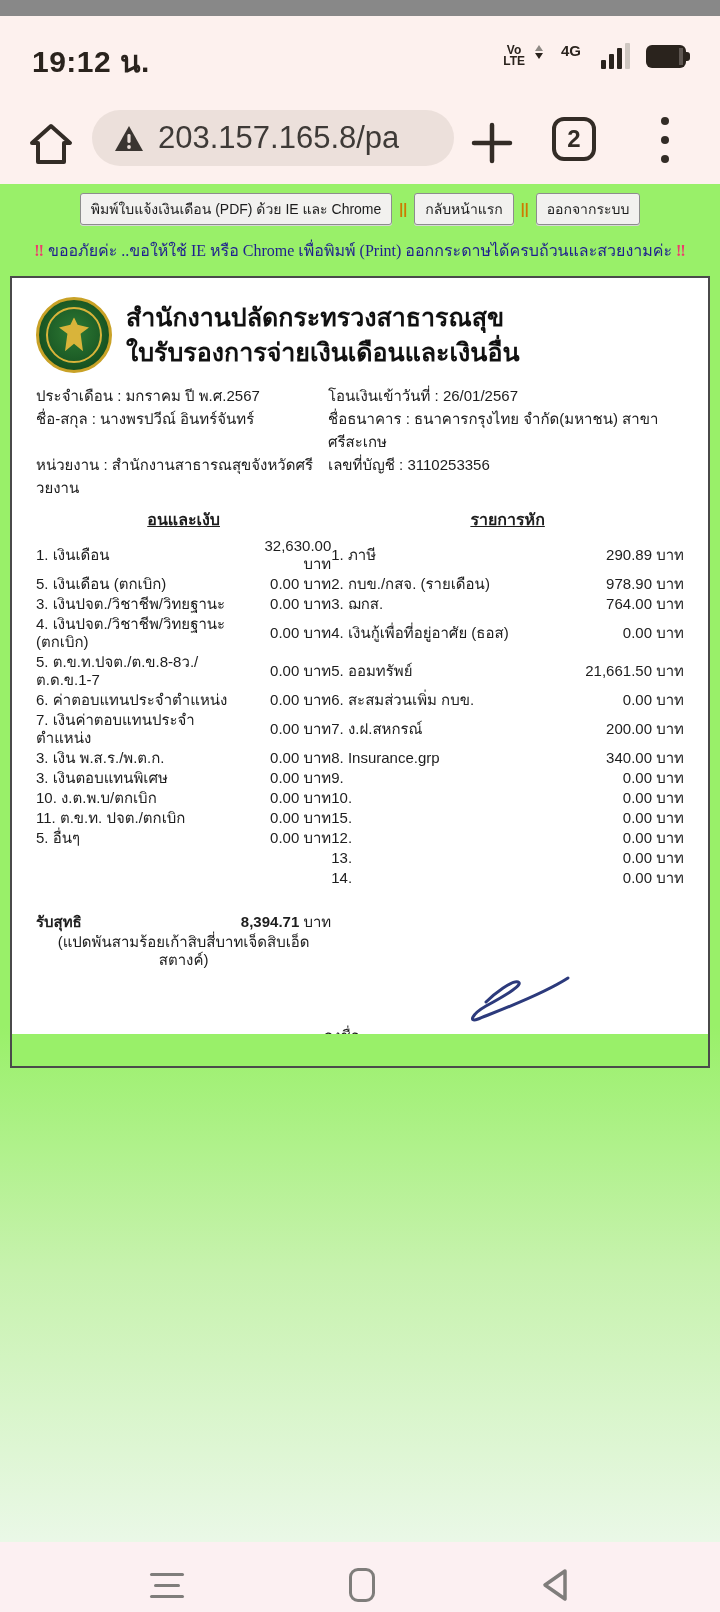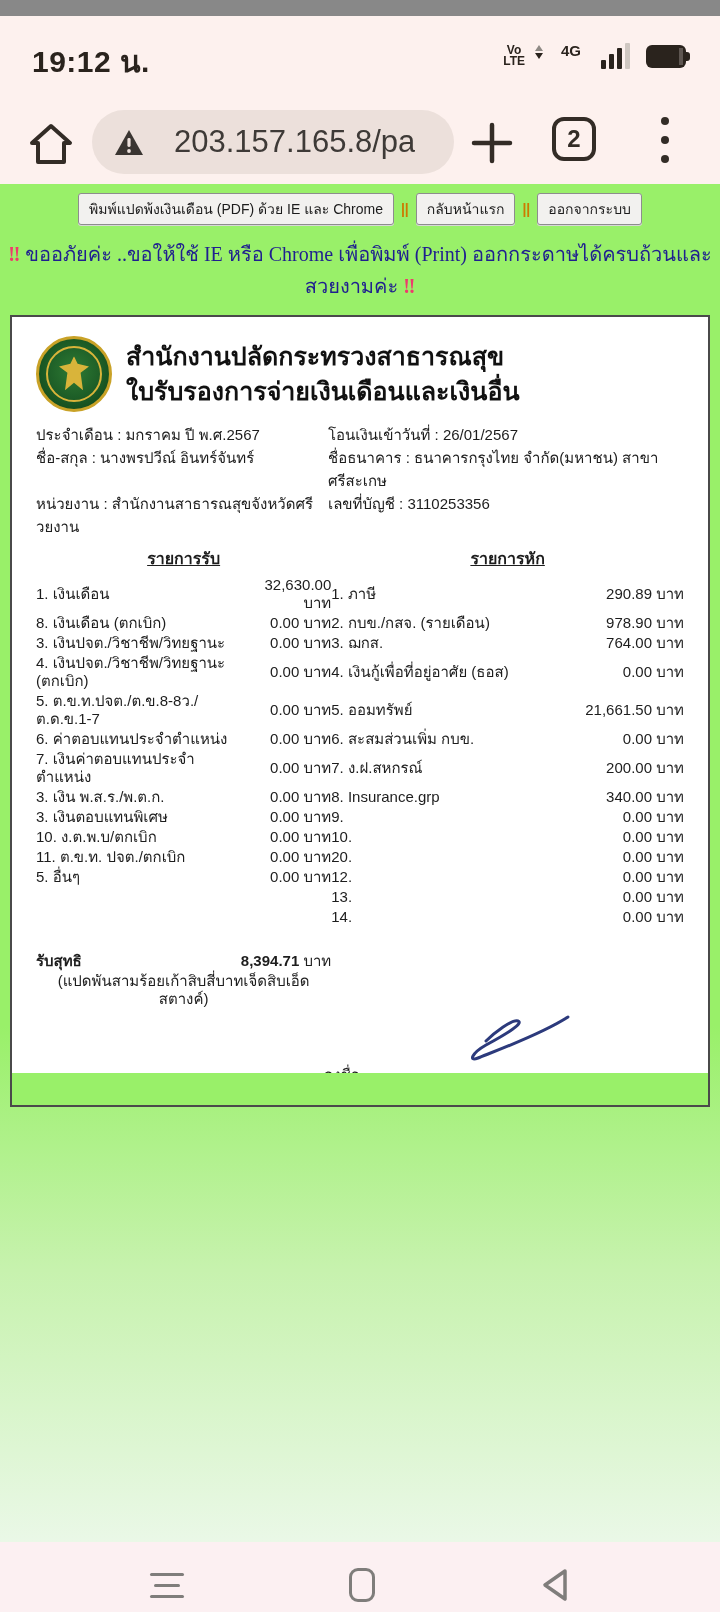--- a/index.html
+++ b/index.html
@@ -28,34 +28,34 @@
   .bars i:nth-child(1){height:9px;} .bars i:nth-child(2){height:15px;}
   .bars i:nth-child(3){height:21px;} .bars i:nth-child(4){height:26px;background:#cfc7c1;}
   .battery{position:relative;width:44px;height:23px;margin-left:6px;}
   .battery .body{position:absolute;left:0;top:0;width:40px;height:23px;background:#2a231d;border-radius:6px;}
   .battery .gap{position:absolute;right:7px;top:3px;width:4px;height:17px;background:var(--page_pink);opacity:.25;}
   .battery .tip{position:absolute;right:0;top:7px;width:4px;height:9px;background:#2a231d;border-radius:0 3px 3px 0;}
 
   
   .browser-bar{position:absolute;top:85px;left:0;width:720px;height:83px;}
   .home-ic{position:absolute;left:28px;top:20px;}
-  .addr-pill{position:absolute;left:92px;top:9px;width:362px;height:64px;background:#ece0db;border-radius:32px;display:flex;align-items:center;padding:0 22px;gap:30px;cursor:pointer;}
+  .addr-pill{position:absolute;left:92px;top:9px;width:362px;height:56px;background:#ece0db;border-radius:32px;display:flex;align-items:center;padding:0 22px;gap:14px;cursor:pointer;}
   .addr-url{font-size:31px;color:#3e3a37;white-space:nowrap;overflow:hidden;}
   .plus-ic{position:absolute;left:468px;top:18px;}
   .tabbox{position:absolute;left:552px;top:16px;width:44px;height:44px;border:4px solid var(--icon_dark);border-radius:12px;display:flex;align-items:center;justify-content:center;font-size:24px;font-weight:700;color:var(--icon_dark);cursor:pointer;}
   .kebab{position:absolute;left:660px;top:16px;width:10px;height:46px;display:flex;flex-direction:column;justify-content:space-between;align-items:center;cursor:pointer;}
   .kebab i{width:8px;height:8px;border-radius:50%;background:var(--icon_dark);}
 
   
   .webpage{position:absolute;top:168px;left:0;width:720px;height:1358px;
     background:linear-gradient(180deg,var(--page_green) 0%,var(--page_green) 62%,#c7f2ae 80%,#eaf8e7 100%);}
   .btn-row{display:flex;justify-content:center;align-items:center;gap:7px;padding-top:9px;}
   .btn-row button{font-family:"Liberation Sans","DejaVu Sans",sans-serif;font-size:14px;color:#1c1c1c;background:#f2f1ef;border:1px solid #8d8d8d;border-radius:3px;padding:4px 10px;box-shadow:0 1px 0 #d7d7d7;cursor:pointer;}
   .btn-row .sep{color:var(--separator_orange);font-weight:700;font-size:14px;}
-  .notice{margin-top:13px;text-align:center;font-family:"Liberation Serif","DejaVu Serif",serif;font-size:20px;color:var(--notice_navy);}
+  .notice{margin-top:13px;text-align:center;font-family:"Liberation Serif","DejaVu Serif",serif;font-size:16px;color:var(--notice_navy);}
   .notice .mark{color:var(--notice_mark_red);font-weight:700;}
 
   .doc{position:relative;margin:13px 10px 0;height:792px;background:#fff;border:2px solid var(--doc_border);padding:16px 24px 44px;overflow:hidden;}
   .doc-head{display:flex;align-items:center;gap:14px;min-height:82px;}
   .seal{position:relative;width:76px;height:76px;border-radius:50%;background:radial-gradient(circle at 50% 45%,#2e7a34 0%,#1c5c26 55%,#0e3f16 100%);border:3px solid #c9a227;flex:0 0 auto;}
   .seal::before{content:"";position:absolute;inset:7px;border-radius:50%;border:2px solid #d9b43a;}
   .seal::after{content:"";position:absolute;left:50%;top:50%;width:30px;height:34px;transform:translate(-50%,-52%);
     background:#d9b43a;clip-path:polygon(50% 0,62% 22%,100% 30%,72% 48%,80% 100%,50% 78%,20% 100%,28% 48%,0 30%,38% 22%);}
   .doc-titles{line-height:35px;color:#111;}
   .doc-titles .t1,.doc-titles .t2{font-size:25px;font-weight:700;}
@@ -139,21 +139,21 @@
     <div class="kebab">
         <i></i>
         <i></i>
         <i></i>
       </div>
   </div>
 
   <div class="webpage">
 
     <div class="btn-row">
-      <button>พิมพ์แปดพ้งเงินเดือน (PDF) ด้วย IE และ Chrome</button>
+      <button>พิมพ์ใบแจ้งเงินเดือน (PDF) ด้วย IE และ Chrome</button>
       <span class="sep">||</span>
       <button>กลับหน้าแรก</button>
       <span class="sep">||</span>
       <button>ออกจากระบบ</button>
     </div>
 
     <div class="notice">
       <span class="mark">‼</span>
       <span>ขออภัยค่ะ ..ขอให้ใช้ IE หรือ Chrome เพื่อพิมพ์ (Print) ออกกระดาษได้ครบถ้วนและสวยงามค่ะ</span>
       <span class="mark">‼</span>
@@ -179,33 +179,33 @@
 
       <table class="pay">
         <colgroup>
             <col style="width:205px">
             <col style="width:92px">
             <col style="width:228px">
             <col style="width:127px">
           </colgroup>
         <thead>
           <tr>
-            <th colspan="2">รายการรับ</th>
+            <th colspan="2">อนและเงับ</th>
             <th colspan="2">รายการหัก</th>
           </tr>
         </thead>
         <tbody id="rows">
             <tr>
               <td>1. เงินเดือน</td>
               <td class="amt">32,630.00 บาท</td>
               <td class="dlbl">1. ภาษี</td>
               <td class="amt">290.89 บาท</td>
             </tr>
             <tr>
-              <td>8. เงินเดือน (ตกเบิก)</td>
+              <td>5. เงินเดือน (ตกเบิก)</td>
               <td class="amt">0.00 บาท</td>
               <td class="dlbl">2. กบข./กสจ. (รายเดือน)</td>
               <td class="amt">978.90 บาท</td>
             </tr>
             <tr>
               <td>3. เงินปจต./วิชาชีพ/วิทยฐานะ</td>
               <td class="amt">0.00 บาท</td>
               <td class="dlbl">3. ฌกส.</td>
               <td class="amt">764.00 บาท</td>
             </tr>
@@ -247,21 +247,21 @@
             </tr>
             <tr>
               <td>10. ง.ต.พ.บ/ตกเบิก</td>
               <td class="amt">0.00 บาท</td>
               <td class="dlbl">10.</td>
               <td class="amt">0.00 บาท</td>
             </tr>
             <tr>
               <td>11. ต.ข.ท. ปจต./ตกเบิก</td>
               <td class="amt">0.00 บาท</td>
-              <td class="dlbl">20.</td>
+              <td class="dlbl">15.</td>
               <td class="amt">0.00 บาท</td>
             </tr>
             <tr>
               <td>5. อื่นๆ</td>
               <td class="amt">0.00 บาท</td>
               <td class="dlbl">12.</td>
               <td class="amt">0.00 บาท</td>
             </tr>
             <tr>
               <td></td>

